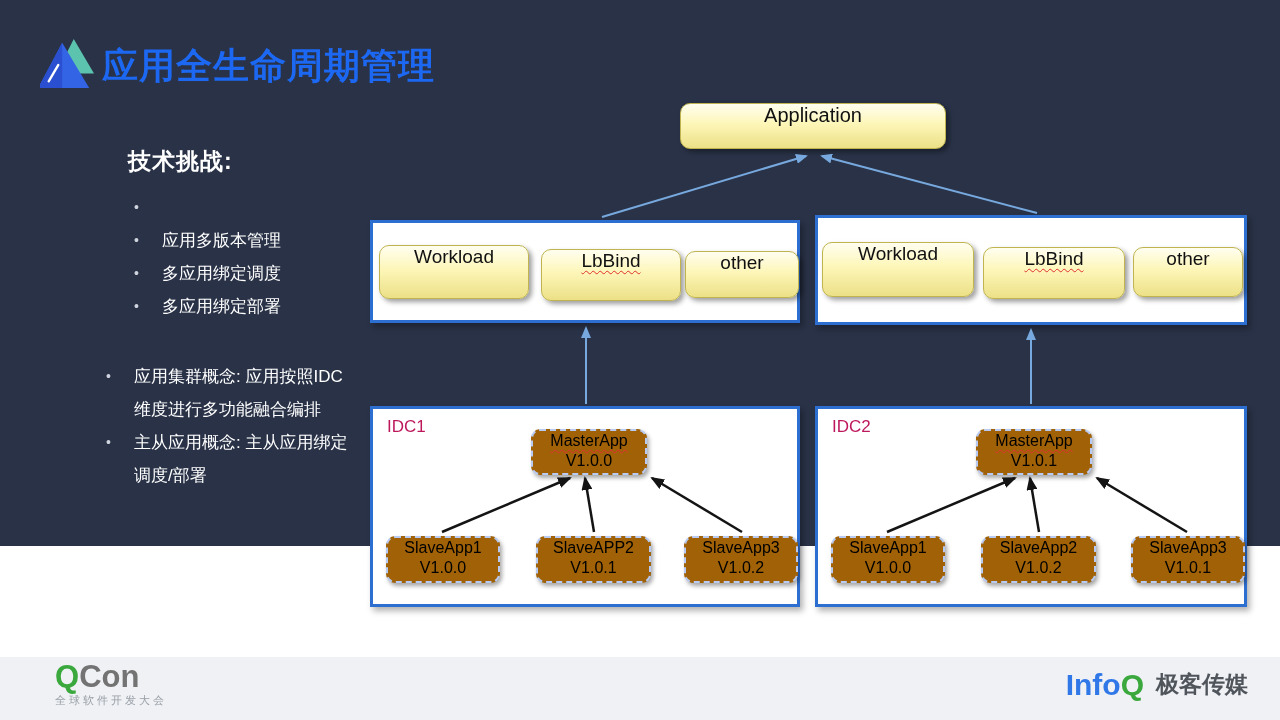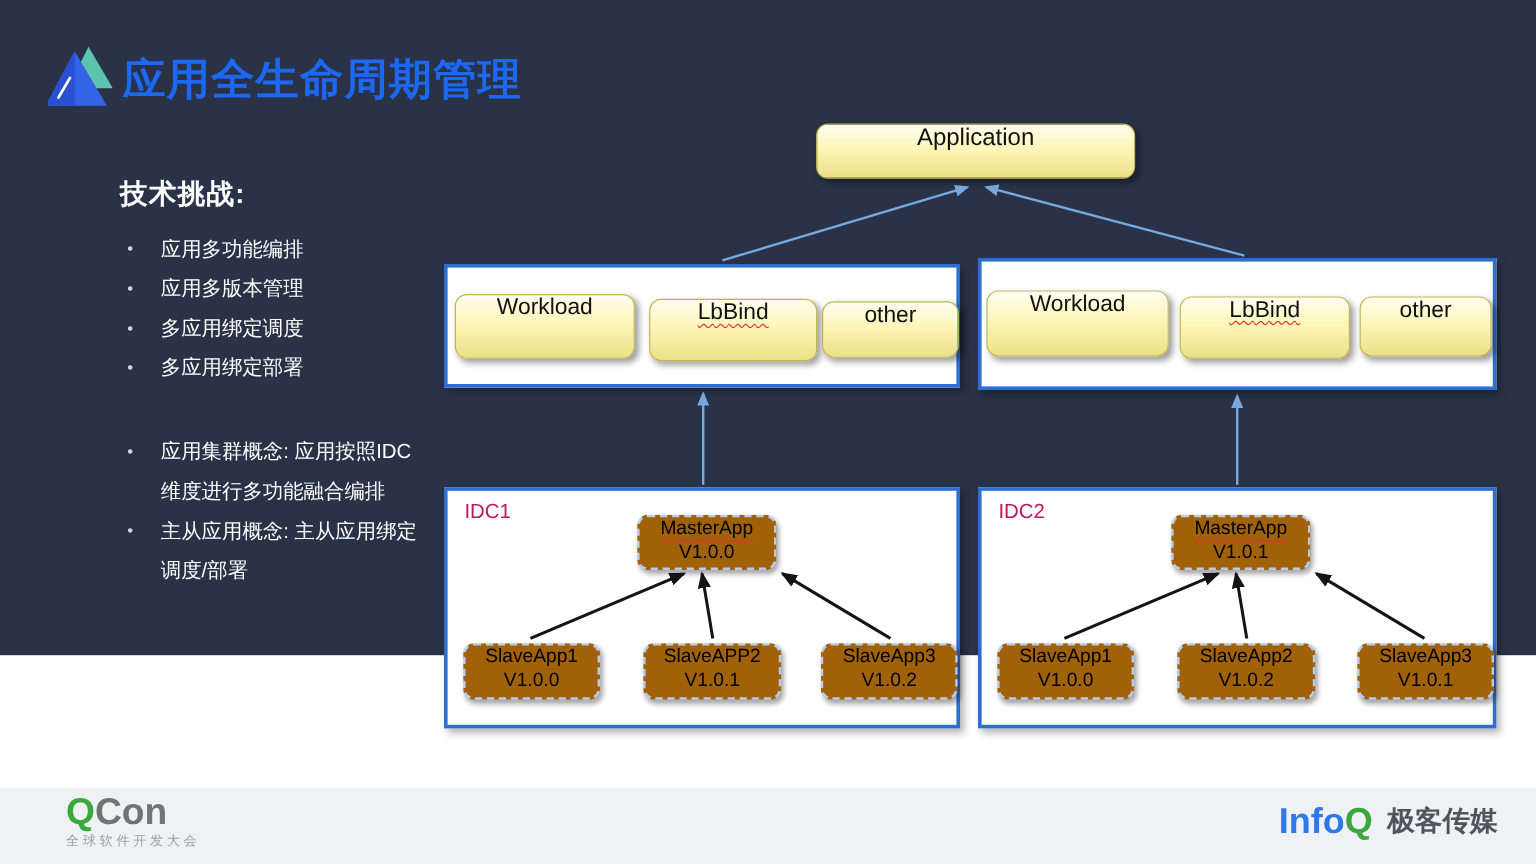--- a/index.html
+++ b/index.html
@@ -7,21 +7,21 @@
   body { font-family:"Liberation Sans","DejaVu Sans",sans-serif; }
   .slide { position:relative; width:1280px; height:546px; background:#293247; }
 
   
   .logo { position:absolute; left:40px; top:36px; width:54px; height:54px; }
   .title { position:absolute; left:102px; top:42px; font-size:36px; font-weight:bold;
            color:#1c68f2; letter-spacing:1px; }
 
   
   .panel { position:absolute; left:100px; color:#ffffff; }
-  .panel-1 { top:146px; width:250px; }
+  .panel-1 { top:146px; width:250px;margin-left:28px; }
   .panel-2 { top:360px; width:255px; }
   .panel h2 { font-size:23px; font-weight:bold; margin-bottom:14px; letter-spacing:1px; }
   .bullet { display:flex; font-size:17px; line-height:33px; }
   .bullet .dot { width:34px; padding-left:6px; color:#cfd4de; font-size:14px; flex:0 0 34px; }
   .bullet .txt { flex:1; }
 
   
   .ybox { position:absolute; background:linear-gradient(180deg,#fffef0 0%,#fdf6b8 45%,#ece087 100%);
           border:1px solid #bfb44f; border-radius:10px; color:#111;
           display:flex; align-items:flex-start; justify-content:center;
@@ -68,21 +68,20 @@
     <polygon points="23,7 51,54 -2,54" fill="#3464e6"></polygon>
     <polygon points="23,7 -2,54 23,54" fill="#2a4fd0"></polygon>
     <line x1="9" y1="47" x2="19" y2="30" stroke="#ffffff" stroke-width="2.4" stroke-linecap="round"></line>
   </svg>
   <div class="title">应用全生命周期管理</div>
 
   <div class="panel panel-1">
     <h2>技术挑战:</h2>
     <div class="bullet">
       <span class="dot">•</span>
-      <span class="txt">应用多功能编排</span>
     </div>
     <div class="bullet">
       <span class="dot">•</span>
       <span class="txt">应用多版本管理</span>
     </div>
     <div class="bullet">
       <span class="dot">•</span>
       <span class="txt">多应用绑定调度</span>
     </div>
     <div class="bullet">

